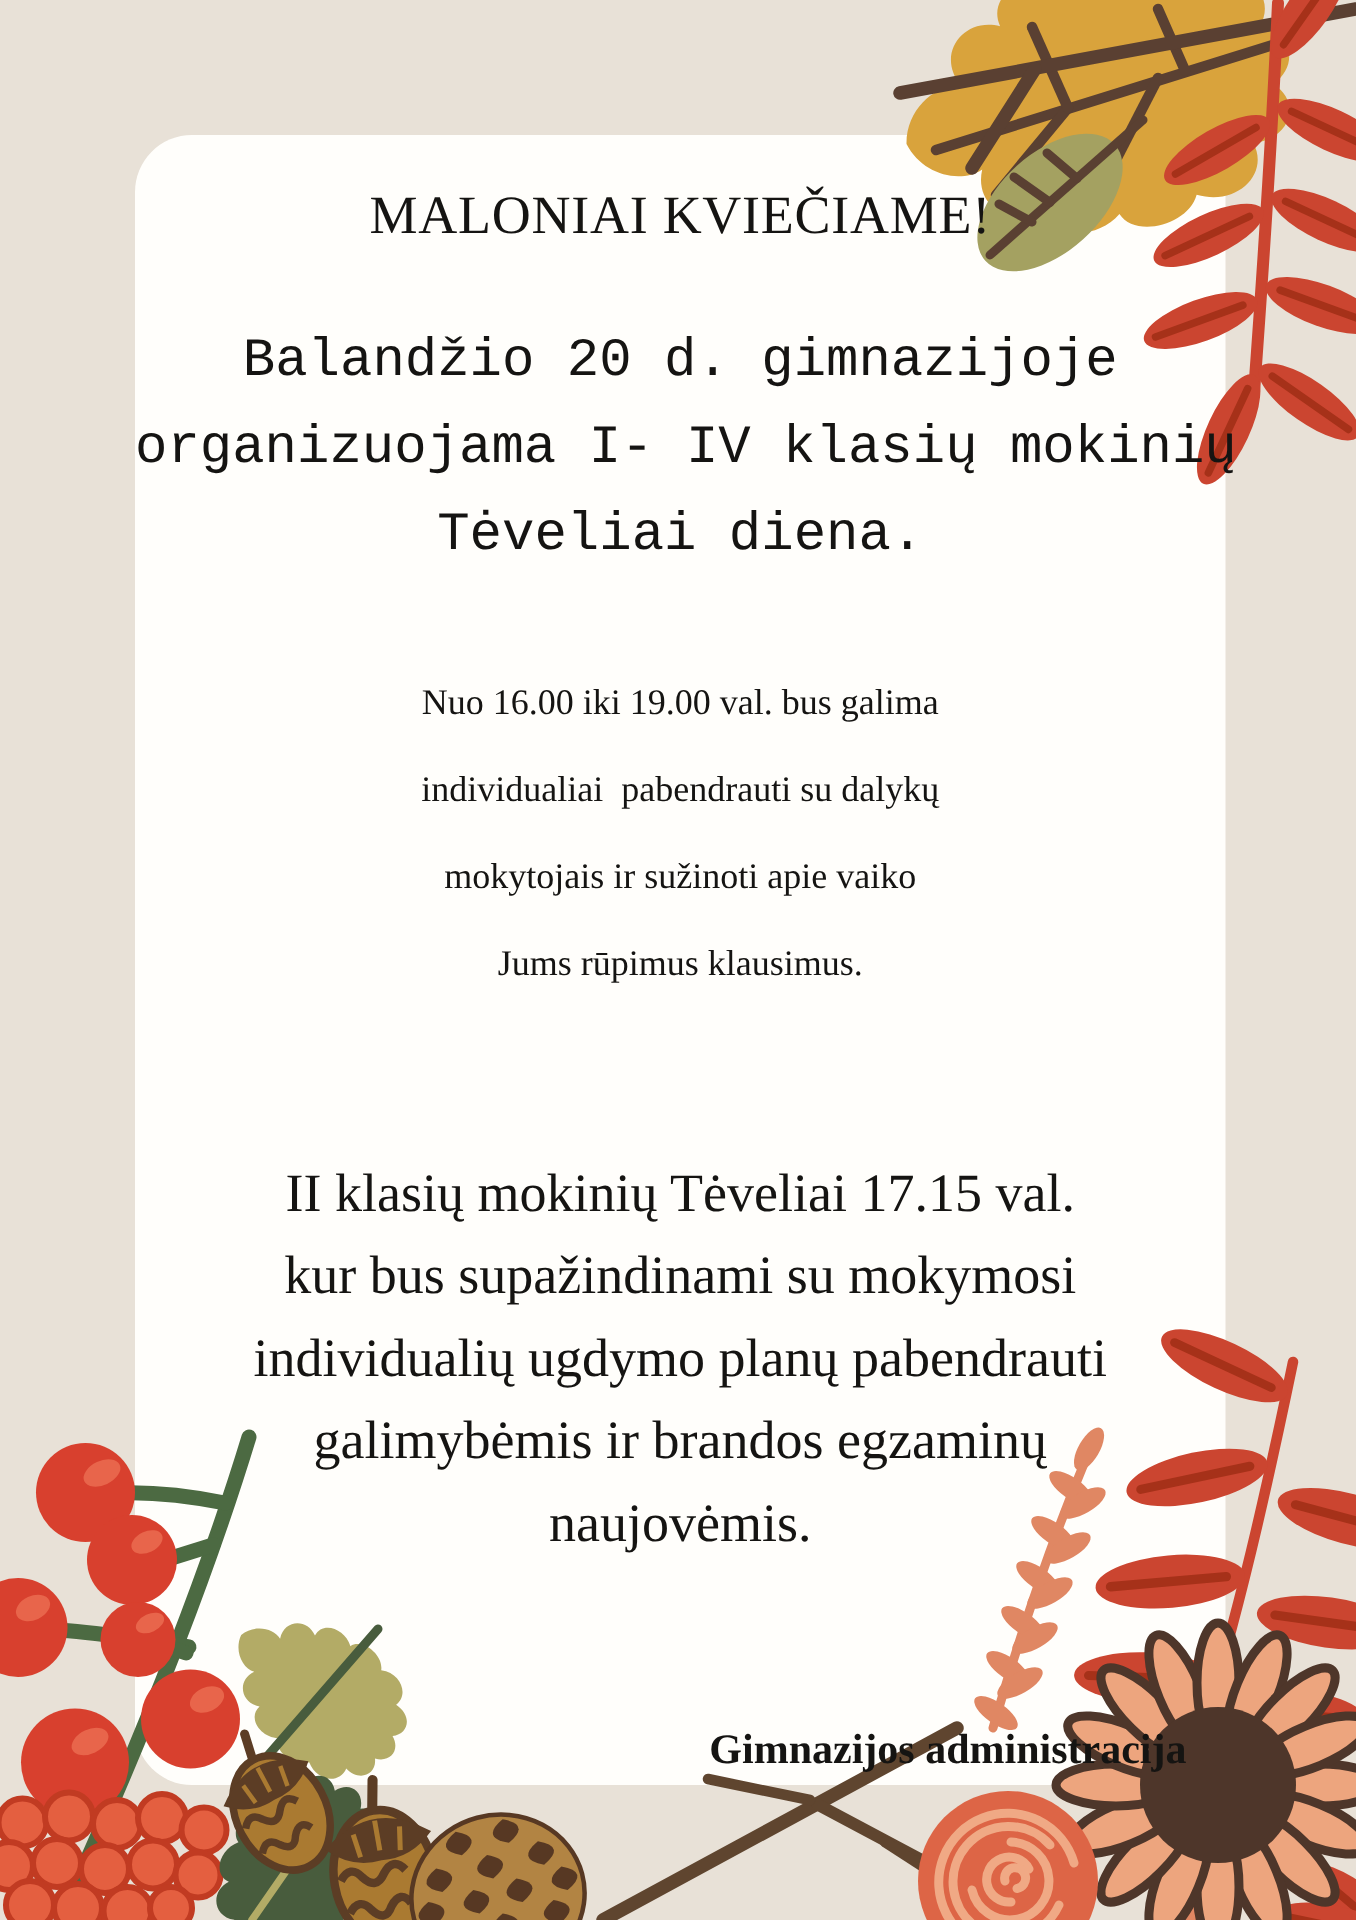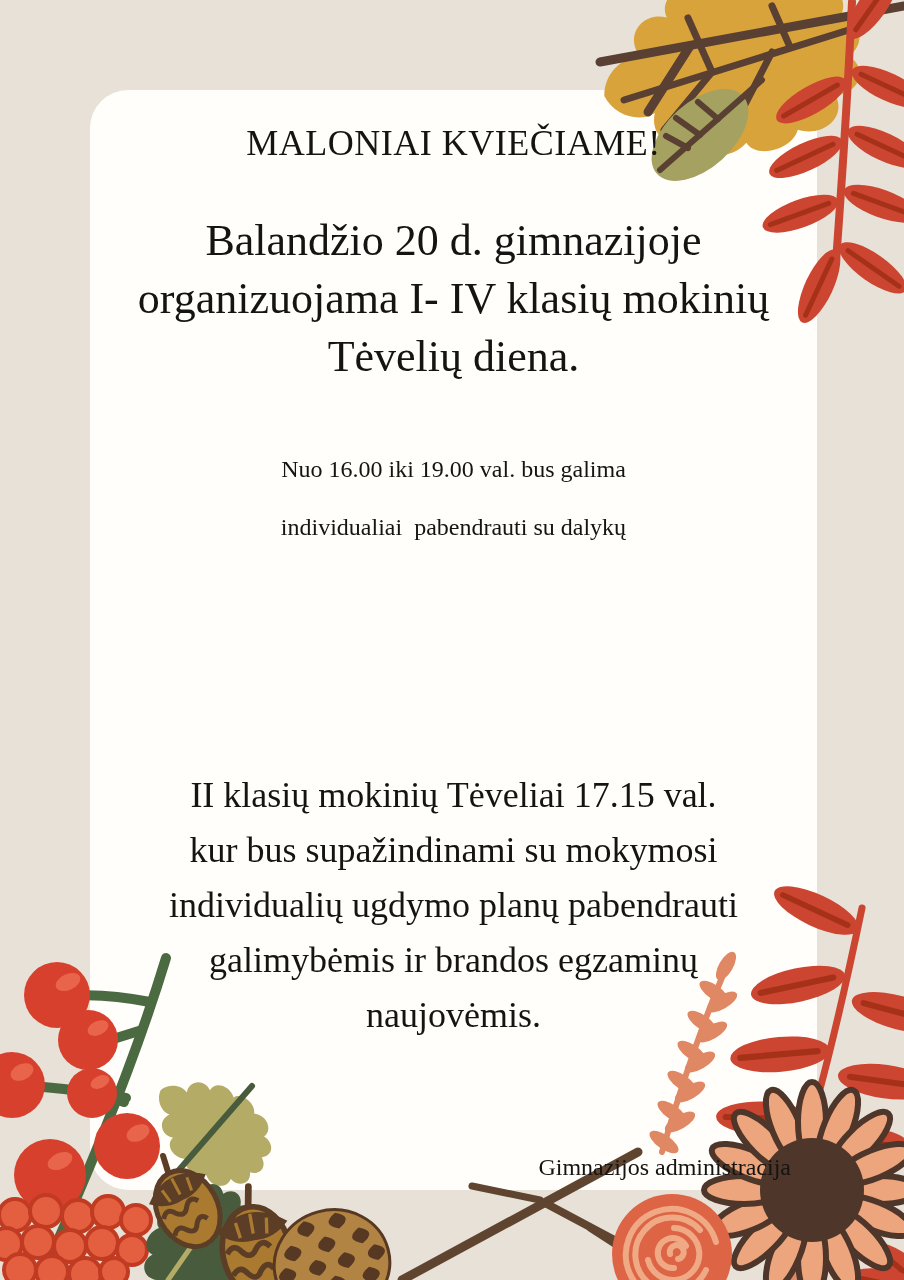--- a/index.html
+++ b/index.html
@@ -30,27 +30,27 @@
   .content{
     position:absolute;left:90px;top:90px;width:727px;height:934px;
     z-index:3;color:var(--ink);text-align:center;
   }
   .title{
     position:absolute;top:32px;left:0;width:100%;
     font-size:36px;line-height:42px;letter-spacing:.5px;
   }
   .para{position:absolute;left:0;width:100%;}
   .para .line{display:block;white-space:pre;}
-  .p1{top:122px;font-size:44px;line-height:58px;}
+  .p1{top:122px;font-size:36px;line-height:58px;font-family:Liberation Mono, monospace;}
   .p2{top:350px;font-size:24px;line-height:58px;}
   .p3{top:678px;font-size:36px;line-height:55px;}
   .signature{
     position:absolute;top:1055px;left:0;width:100%;
-    font-size:24px;line-height:44px;text-align:right;
-    padding-right:26px;box-sizing:border-box;
+    font-size:28px;line-height:44px;text-align:right;
+    padding-right:26px;box-sizing:border-box;font-weight:bold;
   }
 </style>
 </head>
 <body>
 
 <div class="card"></div>
 
 <svg class="deco" width="904" height="1280" viewBox="0 0 904 1280">
   <defs>
     <path id="oakleaf" d="M -130,0 C -125,-22 -102,-34 -86,-28 C -98,-52 -74,-72 -52,-60 C -56,-82 -26,-92 -6,-78 C 0,-96 36,-96 46,-78 C 70,-92 96,-74 90,-54 C 116,-56 128,-34 112,-18 C 132,-10 132,12 112,20 C 128,36 114,58 90,54 C 96,76 70,92 46,78 C 36,96 0,96 -6,78 C -26,92 -56,82 -52,60 C -74,72 -98,52 -86,28 C -102,34 -125,22 -130,0 Z"></path>
@@ -267,26 +267,28 @@
     </g>
   </g>
 </svg>
 
 <div class="content">
   <div class="title">MALONIAI KVIEČIAME!</div>
 
   <div class="para p1">
     <span class="line">Balandžio 20 d. gimnazijoje</span>
     <span class="line">organizuojama I- IV klasių mokinių</span>
-    <span class="line">Tėvelių diena.</span>
+    <span class="line">Tėveliai diena.</span>
   </div>
 
   <div class="para p2">
     <span class="line">Nuo 16.00 iki 19.00 val. bus galima</span>
     <span class="line">individualiai  pabendrauti su dalykų</span>
+    <span class="line">mokytojais ir sužinoti apie vaiko</span>
+    <span class="line">Jums rūpimus klausimus.</span>
   </div>
 
   <div class="para p3">
     <span class="line">II klasių mokinių Tėveliai 17.15 val.</span>
     <span class="line">kur bus supažindinami su mokymosi</span>
     <span class="line">individualių ugdymo planų pabendrauti</span>
     <span class="line">galimybėmis ir brandos egzaminų</span>
     <span class="line">naujovėmis.</span>
   </div>
 

